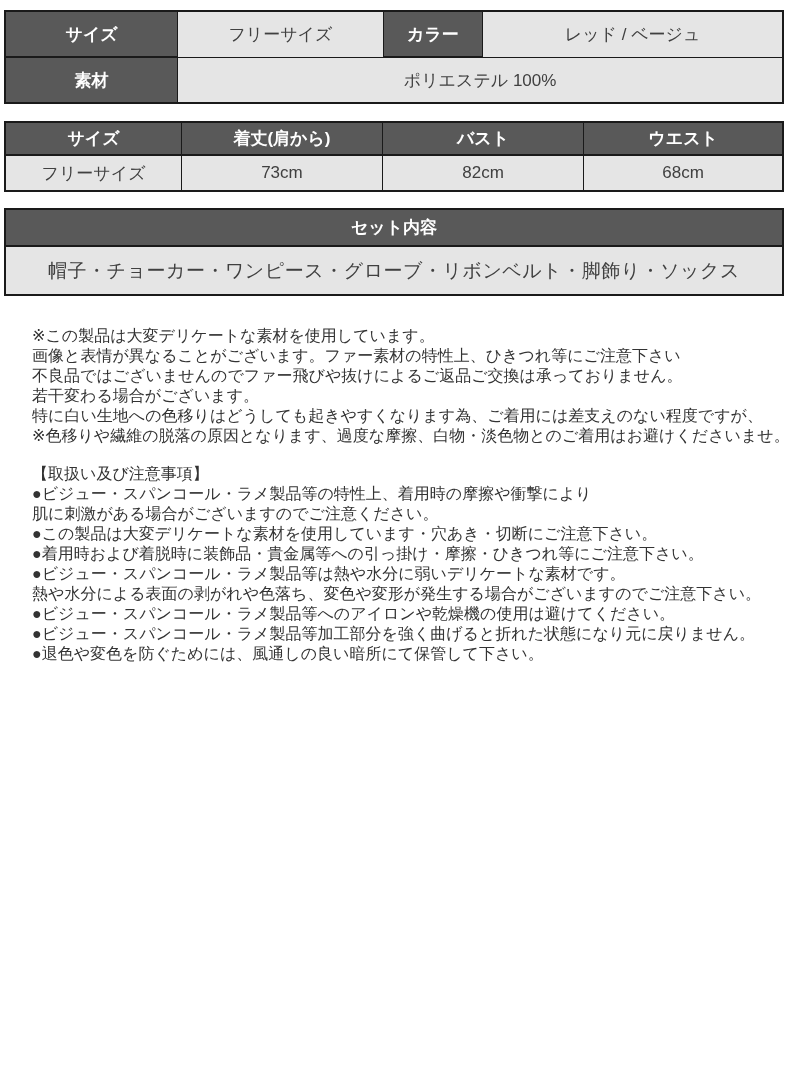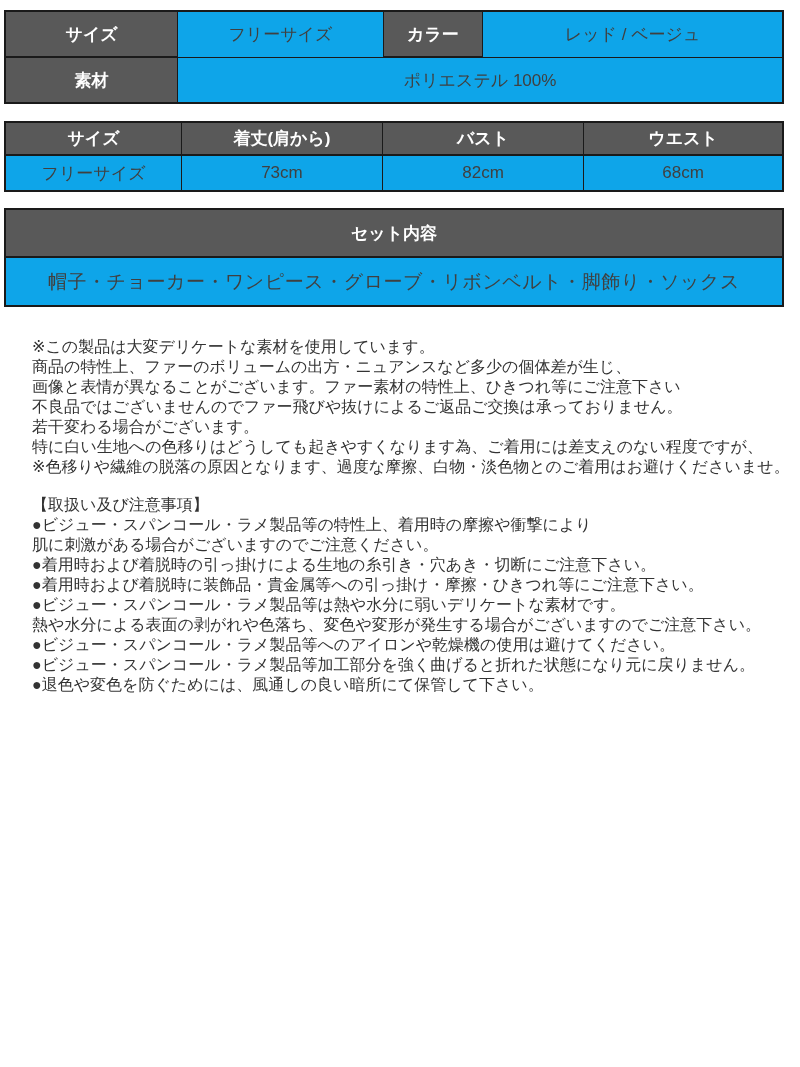--- a/index.html
+++ b/index.html
@@ -38,35 +38,35 @@
   }
   table{border:2px solid var(--border);}
   th.hdr{
     background:var(--header-bg);
     color:var(--header-text);
     font-weight:bold;
     border-top-width:2px;
     border-bottom-width:2px;
   }
   td.val{
-    background:#0ea5e9;
+    background:#e5e5e5;
     color:var(--cell-text);
     font-weight:normal;
     text-align:center;
   }
   
   .spec-table{margin-top:10px;}
   .spec-table tr{height:46px;}
   
   .meas-table{margin-top:17px;}
   .meas-table tr.head-row{height:33px;}
   .meas-table tr.data-row{height:36px;}
   
   .set-table{margin-top:16px;}
-  .set-table tr.head-row{height:48px;}
+  .set-table tr.head-row{height:37px;}
   .set-table tr.data-row{height:49px;}
   .set-table td.val{font-size:19px;letter-spacing:0.5px;}
   
   .notes{
     margin:30px 15px 1px 32px;
     font-size:16px;
     line-height:20px;
     color:var(--body-text);
   }
   .note-line{
@@ -131,32 +131,31 @@
     </tr>
     <tr class="data-row">
       <td class="val">帽子・チョーカー・ワンピース・グローブ・リボンベルト・脚飾り・ソックス</td>
     </tr>
   </tbody>
     </table>
 
   <div class="notes">
     <div class="notes-block">
       <div class="note-line">※この製品は大変デリケートな素材を使用しています。</div>
-      <div class="note-line">商品の特性上、ファーのボリュームの出方・ニュアンスなど多少の個体差が生じ、</div>
       <div class="note-line">画像と表情が異なることがございます。ファー素材の特性上、ひきつれ等にご注意下さい</div>
       <div class="note-line">不良品ではございませんのでファー飛びや抜けによるご返品ご交換は承っておりません。</div>
       <div class="note-line">若干変わる場合がございます。</div>
       <div class="note-line">特に白い生地への色移りはどうしても起きやすくなります為、ご着用には差支えのない程度ですが、</div>
       <div class="note-line">※色移りや繊維の脱落の原因となります、過度な摩擦、白物・淡色物とのご着用はお避けくださいませ。</div>
     </div>
     <div class="notes-block">
       <div class="note-line">【取扱い及び注意事項】</div>
       <div class="note-line">●ビジュー・スパンコール・ラメ製品等の特性上、着用時の摩擦や衝撃により</div>
       <div class="note-line">肌に刺激がある場合がございますのでご注意ください。</div>
-      <div class="note-line">●着用時および着脱時の引っ掛けによる生地の糸引き・穴あき・切断にご注意下さい。</div>
+      <div class="note-line">●この製品は大変デリケートな素材を使用しています・穴あき・切断にご注意下さい。</div>
       <div class="note-line">●着用時および着脱時に装飾品・貴金属等への引っ掛け・摩擦・ひきつれ等にご注意下さい。</div>
       <div class="note-line">●ビジュー・スパンコール・ラメ製品等は熱や水分に弱いデリケートな素材です。</div>
       <div class="note-line">熱や水分による表面の剥がれや色落ち、変色や変形が発生する場合がございますのでご注意下さい。</div>
       <div class="note-line">●ビジュー・スパンコール・ラメ製品等へのアイロンや乾燥機の使用は避けてください。</div>
       <div class="note-line">●ビジュー・スパンコール・ラメ製品等加工部分を強く曲げると折れた状態になり元に戻りません。</div>
       <div class="note-line">●退色や変色を防ぐためには、風通しの良い暗所にて保管して下さい。</div>
     </div>
   </div>
 
 </div>

